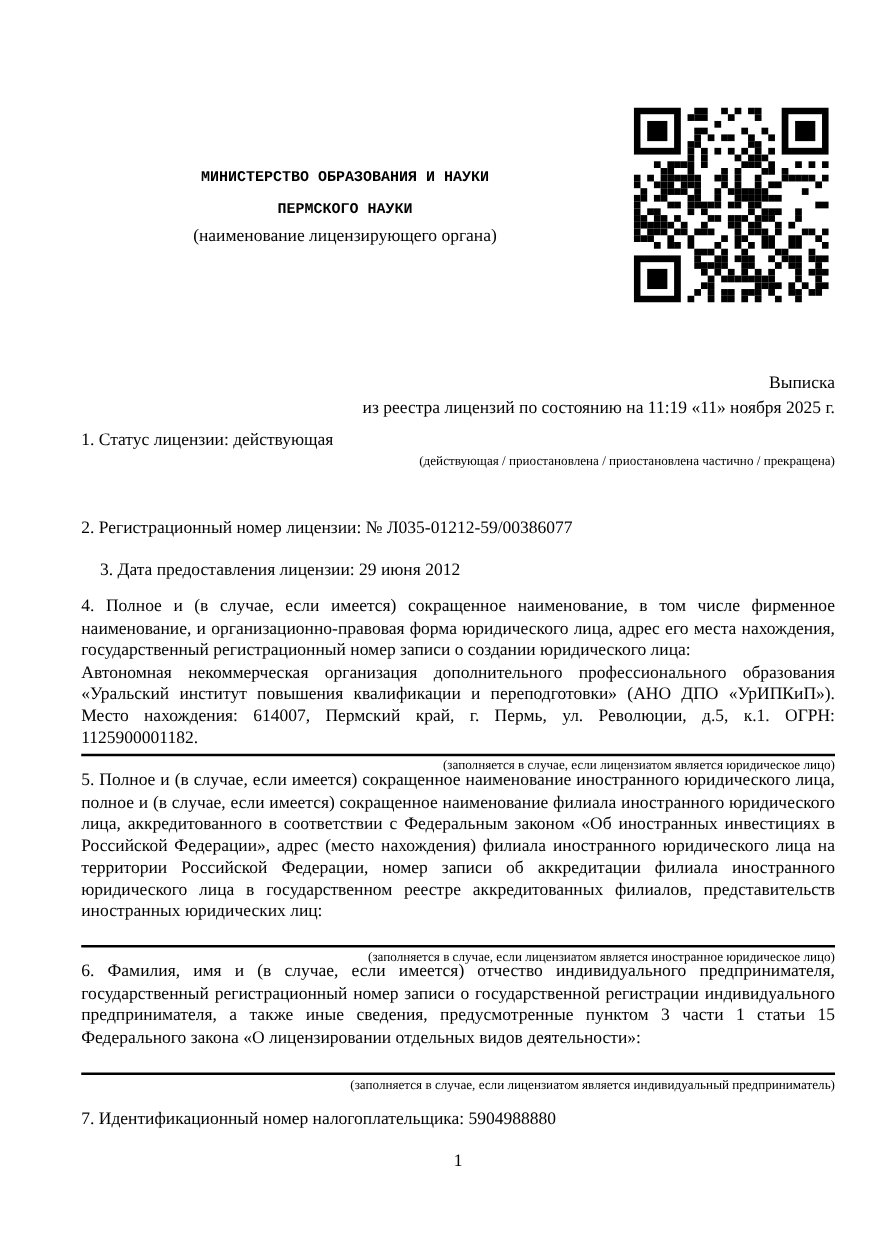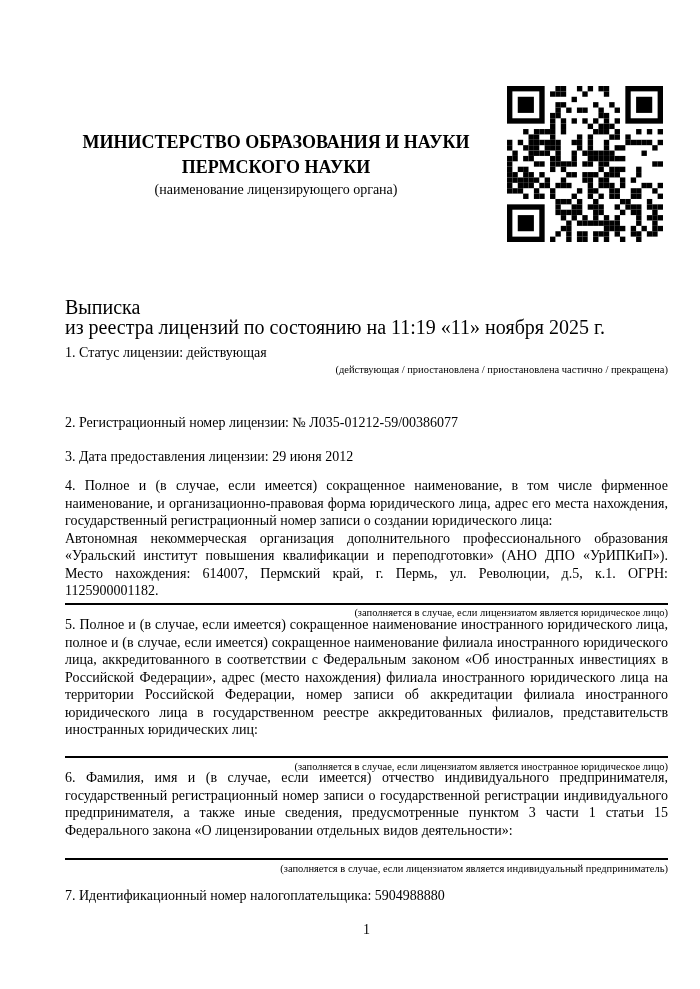--- a/index.html
+++ b/index.html
@@ -9,34 +9,34 @@
     margin:0 auto;
     background:#ffffff;
     color:#000000;
     font-family:"Liberation Serif","DejaVu Serif",serif;
     overflow:hidden;
   }
   .ministry {
     position:absolute; left:65px; top:130px; width:422px;
     text-align:center;
   }
-  .ministry-name { font-weight:bold; font-size:18px; line-height:25px; }
+  .ministry-name { font-weight:bold; font-size:12px; line-height:25px;font-family:Liberation Mono, monospace; }
   .ministry-caption { font-size:14px; line-height:14px; margin-top:3px; }
   .qr { position:absolute; left:507px; top:86px; width:156px; height:156px; }
   .doc-title {
     position:absolute; left:65px; top:297px; width:603px;
-    text-align:left; font-size:20px; line-height:20px;
+    text-align:right; font-size:14px; line-height:20px;
   }
   .item { position:absolute; left:65px; width:603px; font-size:14px; line-height:17.5px; }
   .just { text-align:justify; }
   .rule { height:2px; background:#000; margin:0; border:0; }
   .caption { font-size:10.5px; line-height:13px; text-align:right; margin-top:1px; }
   .b1 { top:344px; }
   .b2 { top:414px; }
-  .b3 { top:448px; }
+  .b3 { top:448px;margin-left:15px; }
   .b4 { top:477px; }
   .b4 .rule { margin-top:3px; }
   .b5 { top:616px; }
   .b5 .rule { margin-top:17px; }
   .b5 .caption { margin-top:2px; }
   .b6 { top:769px; }
   .b6 .rule { margin-top:19px; }
   .b6 .caption { margin-top:2px; }
   .b7 { top:887px; }
   .page-number {

